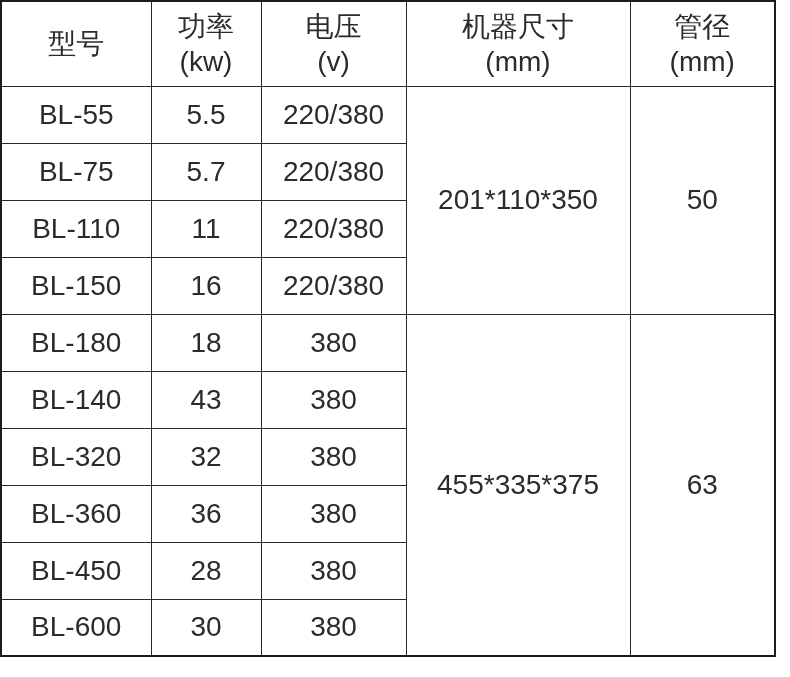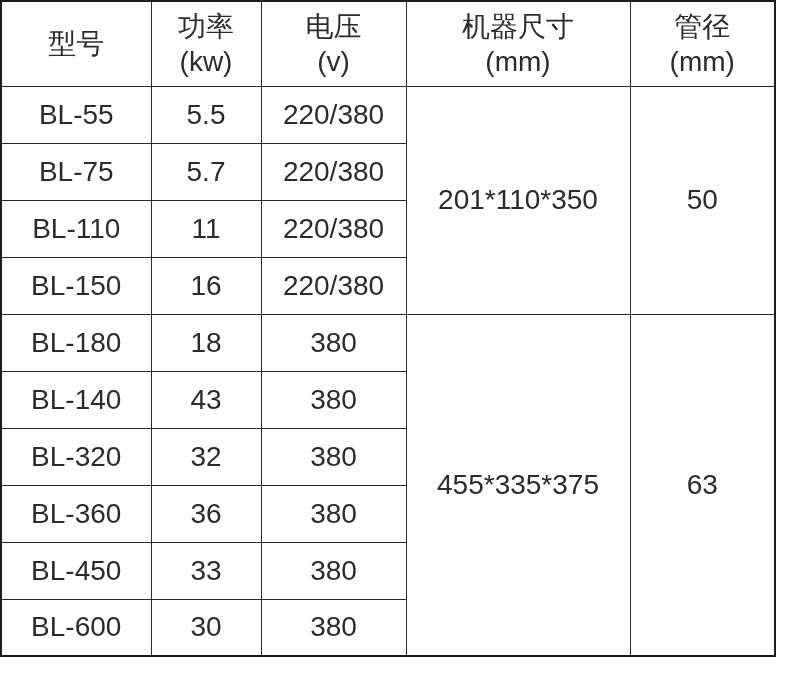--- a/index.html
+++ b/index.html
@@ -118,21 +118,21 @@
           <td>32</td>
           <td>380</td>
         </tr>
         <tr>
           <td>BL-360</td>
           <td>36</td>
           <td>380</td>
         </tr>
         <tr>
           <td>BL-450</td>
-          <td>33</td>
+          <td>28</td>
           <td>380</td>
         </tr>
         <tr>
           <td>BL-600</td>
           <td>30</td>
           <td>380</td>
         </tr>
       </tbody>
   </table>
 </div>

